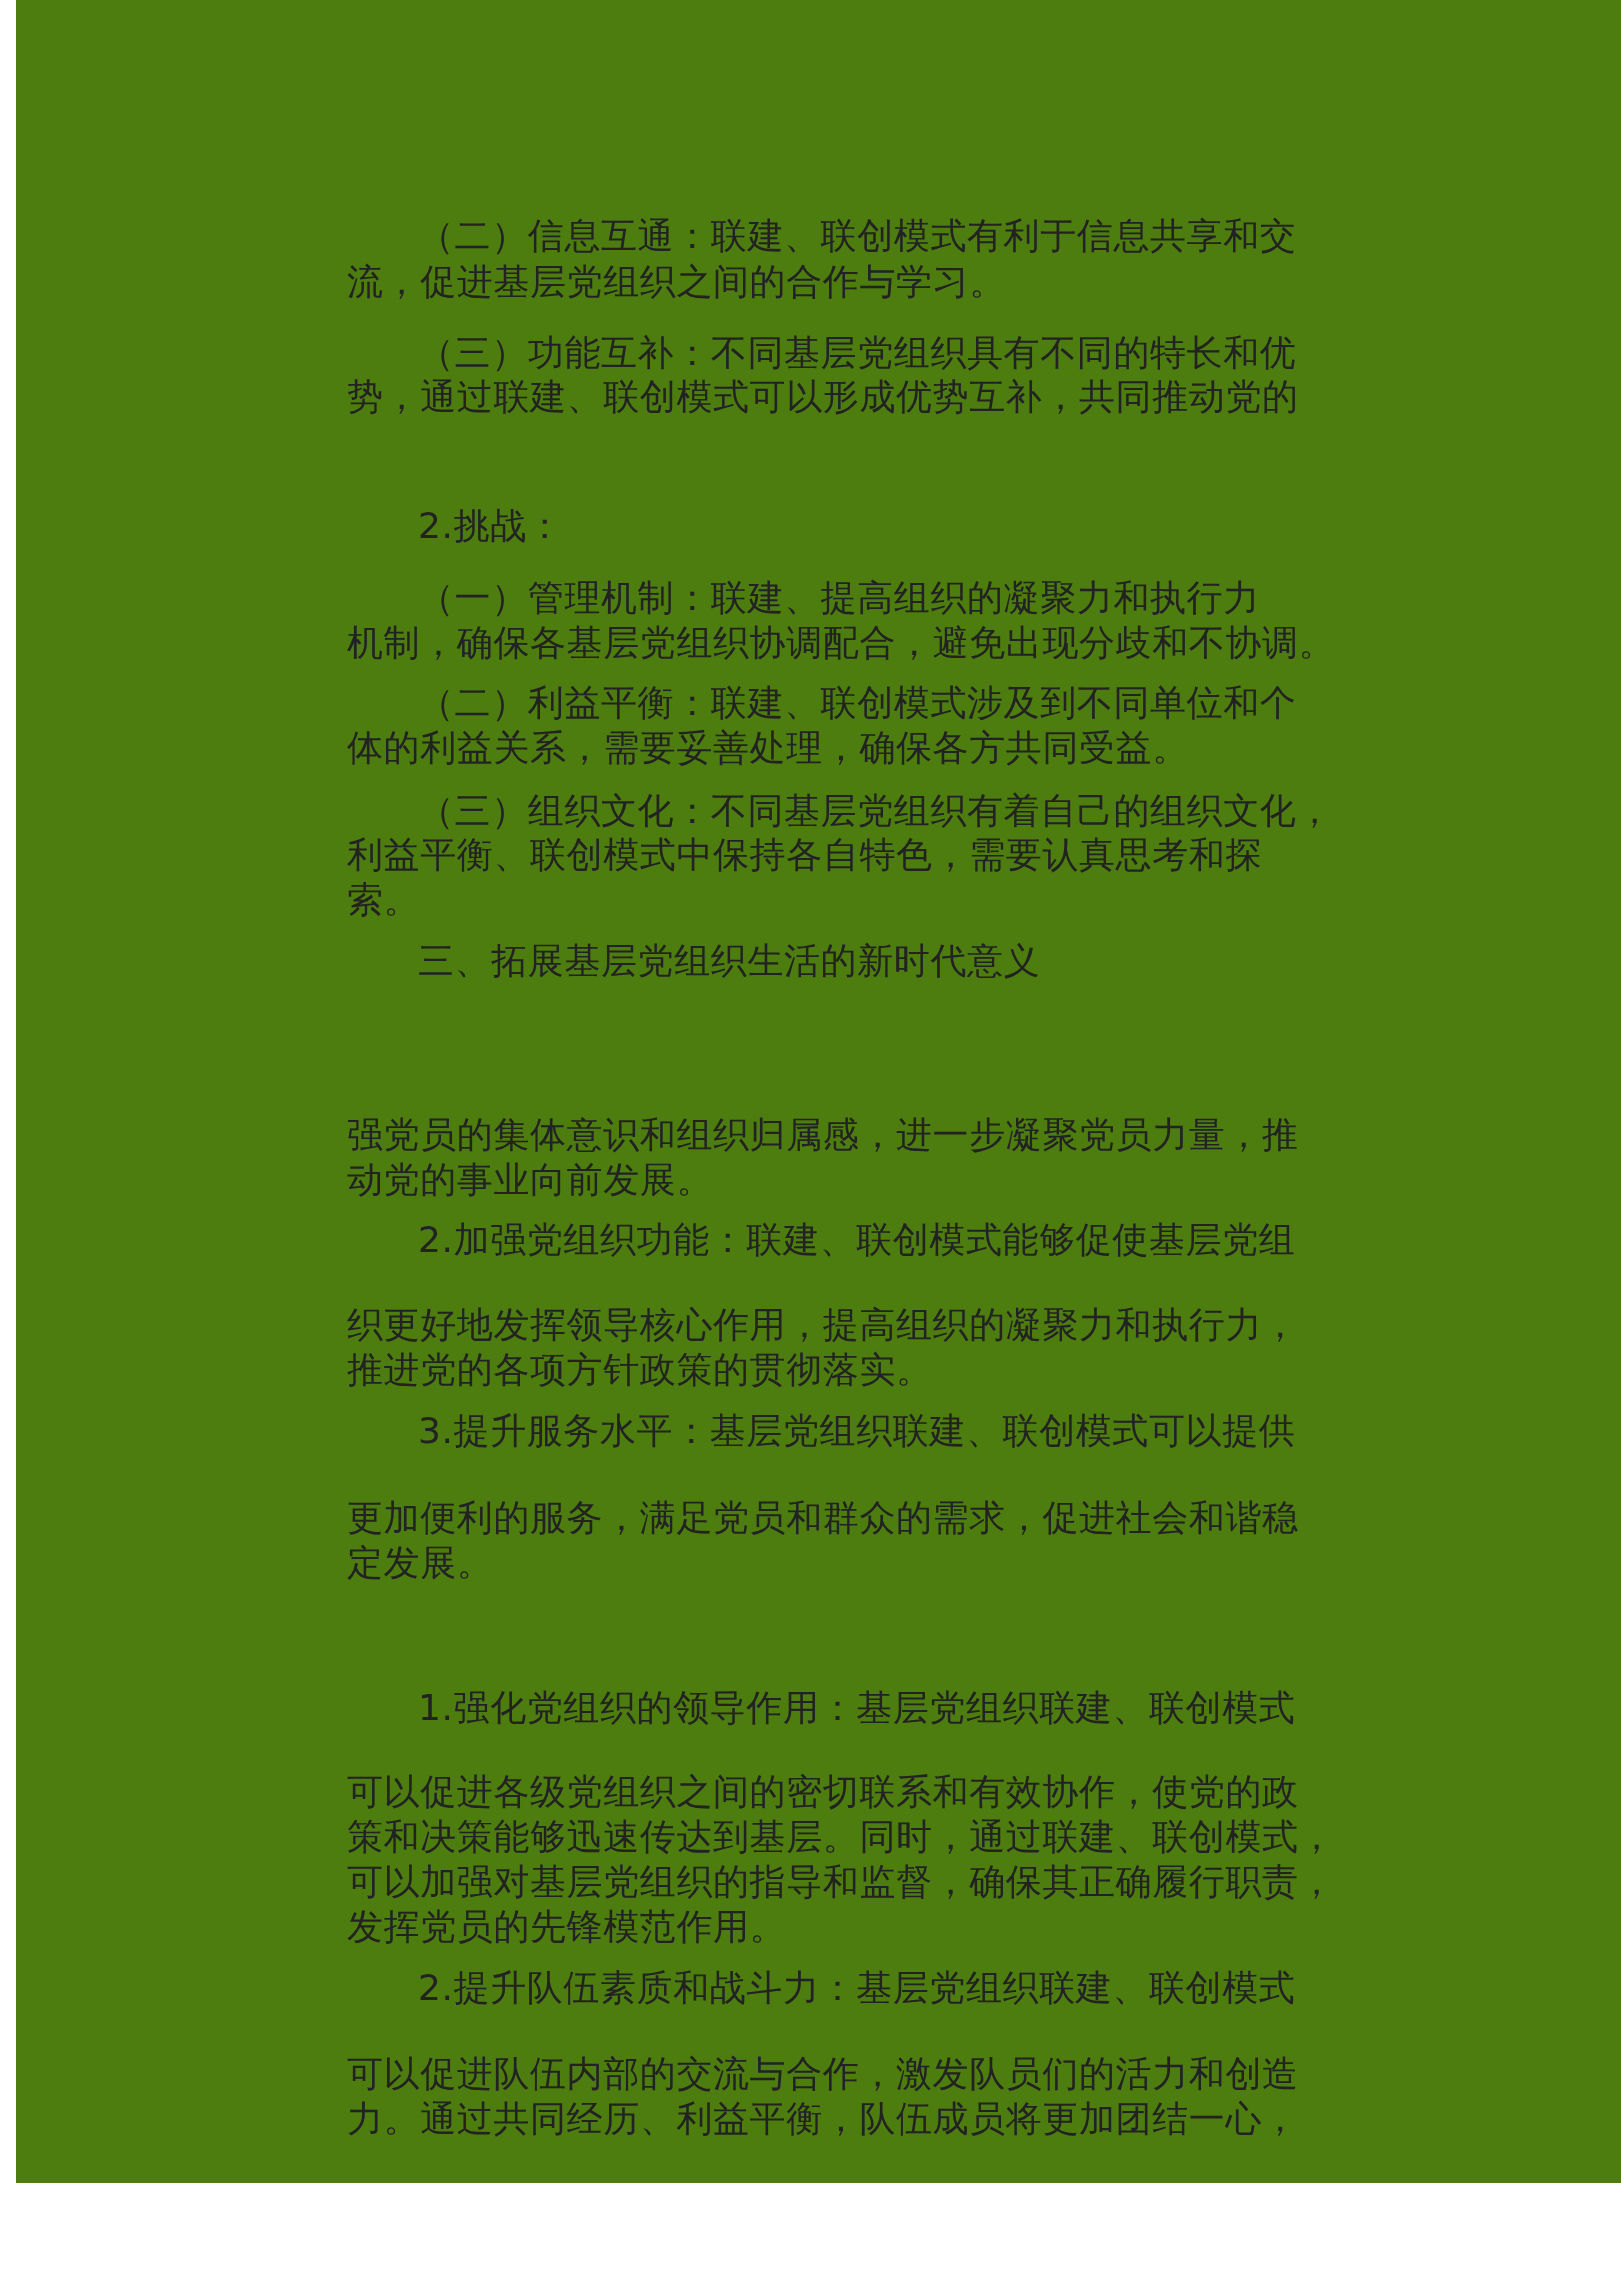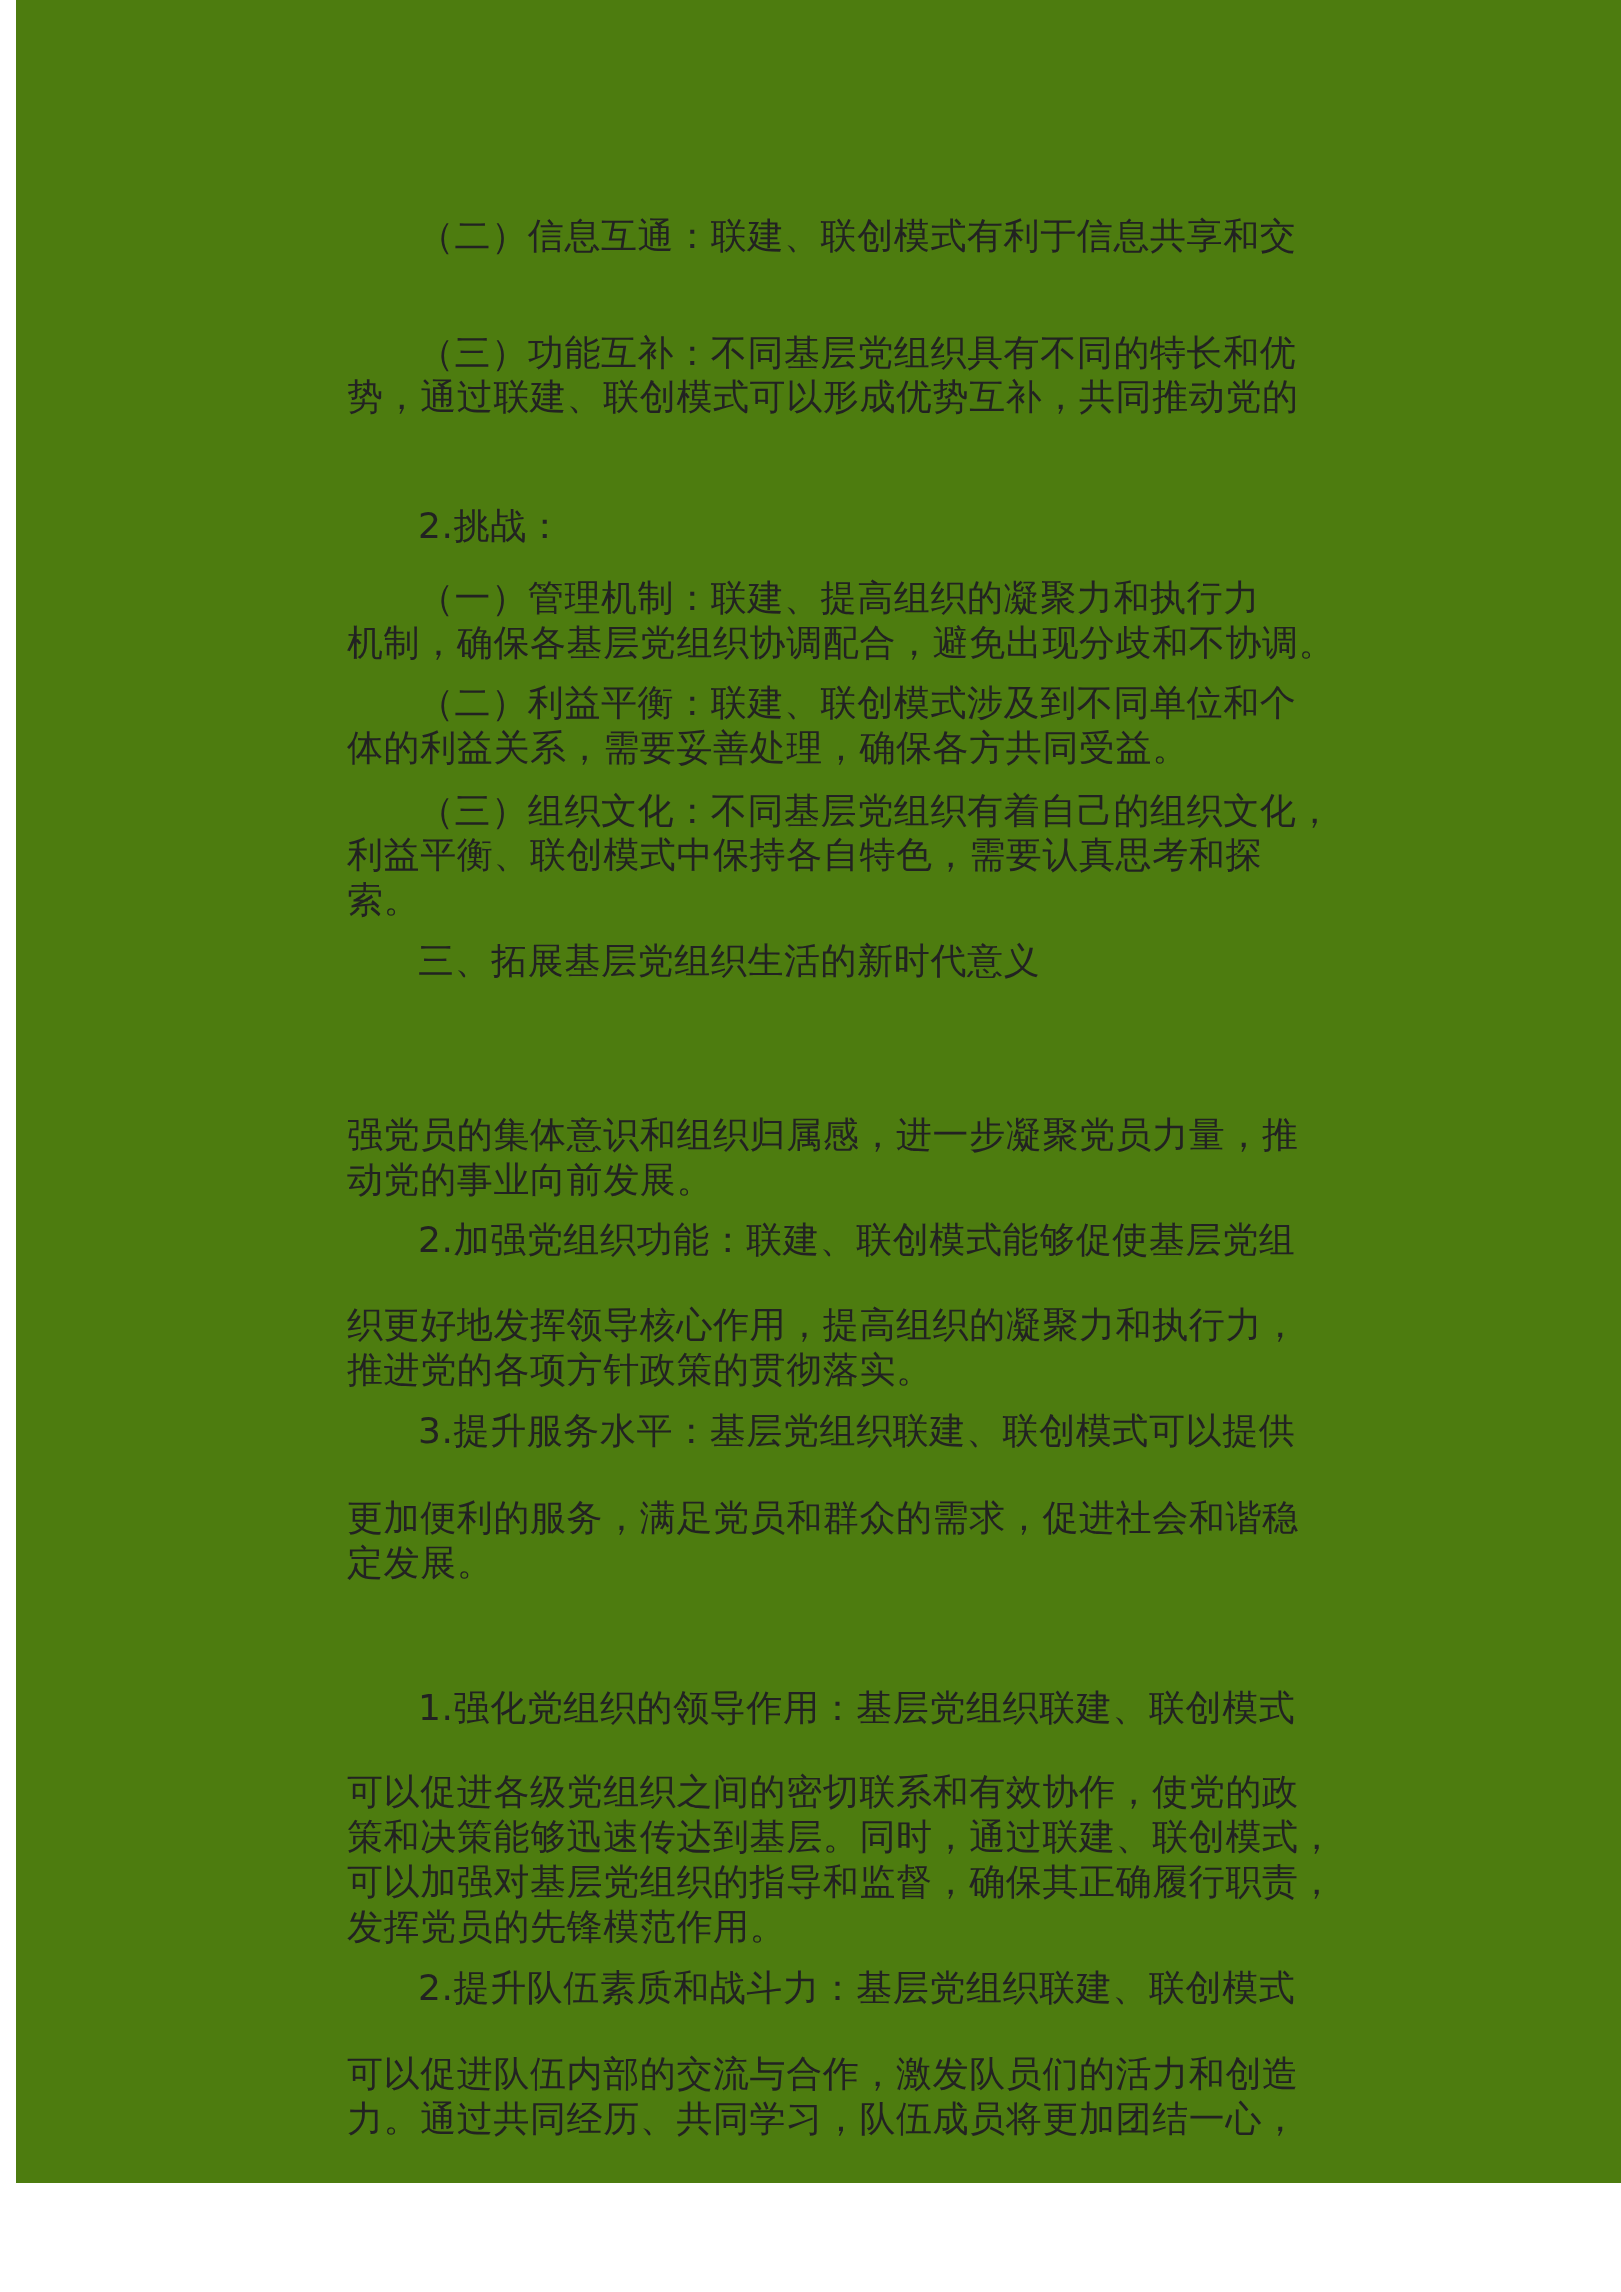--- a/index.html
+++ b/index.html
@@ -18,20 +18,21 @@
     letter-spacing: 0.6px;
   }
   .indent { left: 402px; width: 902px; }
 </style>
 </head>
 <body>
 
 <div class="page">
 
   <div class="line indent" style="top:211px">（二）信息互通：联建、联创模式有利于信息共享和交</div>
+  <div class="line" style="top:257px">流，促进基层党组织之间的合作与学习。</div>
 
   <div class="line indent" style="top:328px">（三）功能互补：不同基层党组织具有不同的特长和优</div>
   <div class="line" style="top:372px">势，通过联建、联创模式可以形成优势互补，共同推动党的</div>
 
   <div class="line indent" style="top:501px">2.挑战：</div>
 
   <div class="line indent" style="top:573px">（一）管理机制：联建、提高组织的凝聚力和执行力</div>
   <div class="line" style="top:618px">机制，确保各基层党组织协调配合，避免出现分歧和不协调。</div>
 
   <div class="line indent" style="top:678px">（二）利益平衡：联建、联创模式涉及到不同单位和个</div>
@@ -56,16 +57,16 @@
 
 
   <div class="line indent" style="top:1683px">1.强化党组织的领导作用：基层党组织联建、联创模式</div>
   <div class="line" style="top:1767px">可以促进各级党组织之间的密切联系和有效协作，使党的政</div>
   <div class="line" style="top:1812px">策和决策能够迅速传达到基层。同时，通过联建、联创模式，</div>
   <div class="line" style="top:1857px">可以加强对基层党组织的指导和监督，确保其正确履行职责，</div>
   <div class="line" style="top:1902px">发挥党员的先锋模范作用。</div>
 
   <div class="line indent" style="top:1963px">2.提升队伍素质和战斗力：基层党组织联建、联创模式</div>
   <div class="line" style="top:2049px">可以促进队伍内部的交流与合作，激发队员们的活力和创造</div>
-  <div class="line" style="top:2094px">力。通过共同经历、共同学习，队伍成员将更加团结一心，</div>
+  <div class="line" style="top:2094px">力。通过共同经历、利益平衡，队伍成员将更加团结一心，</div>
 
 </div>
 
 
 </body></html>

